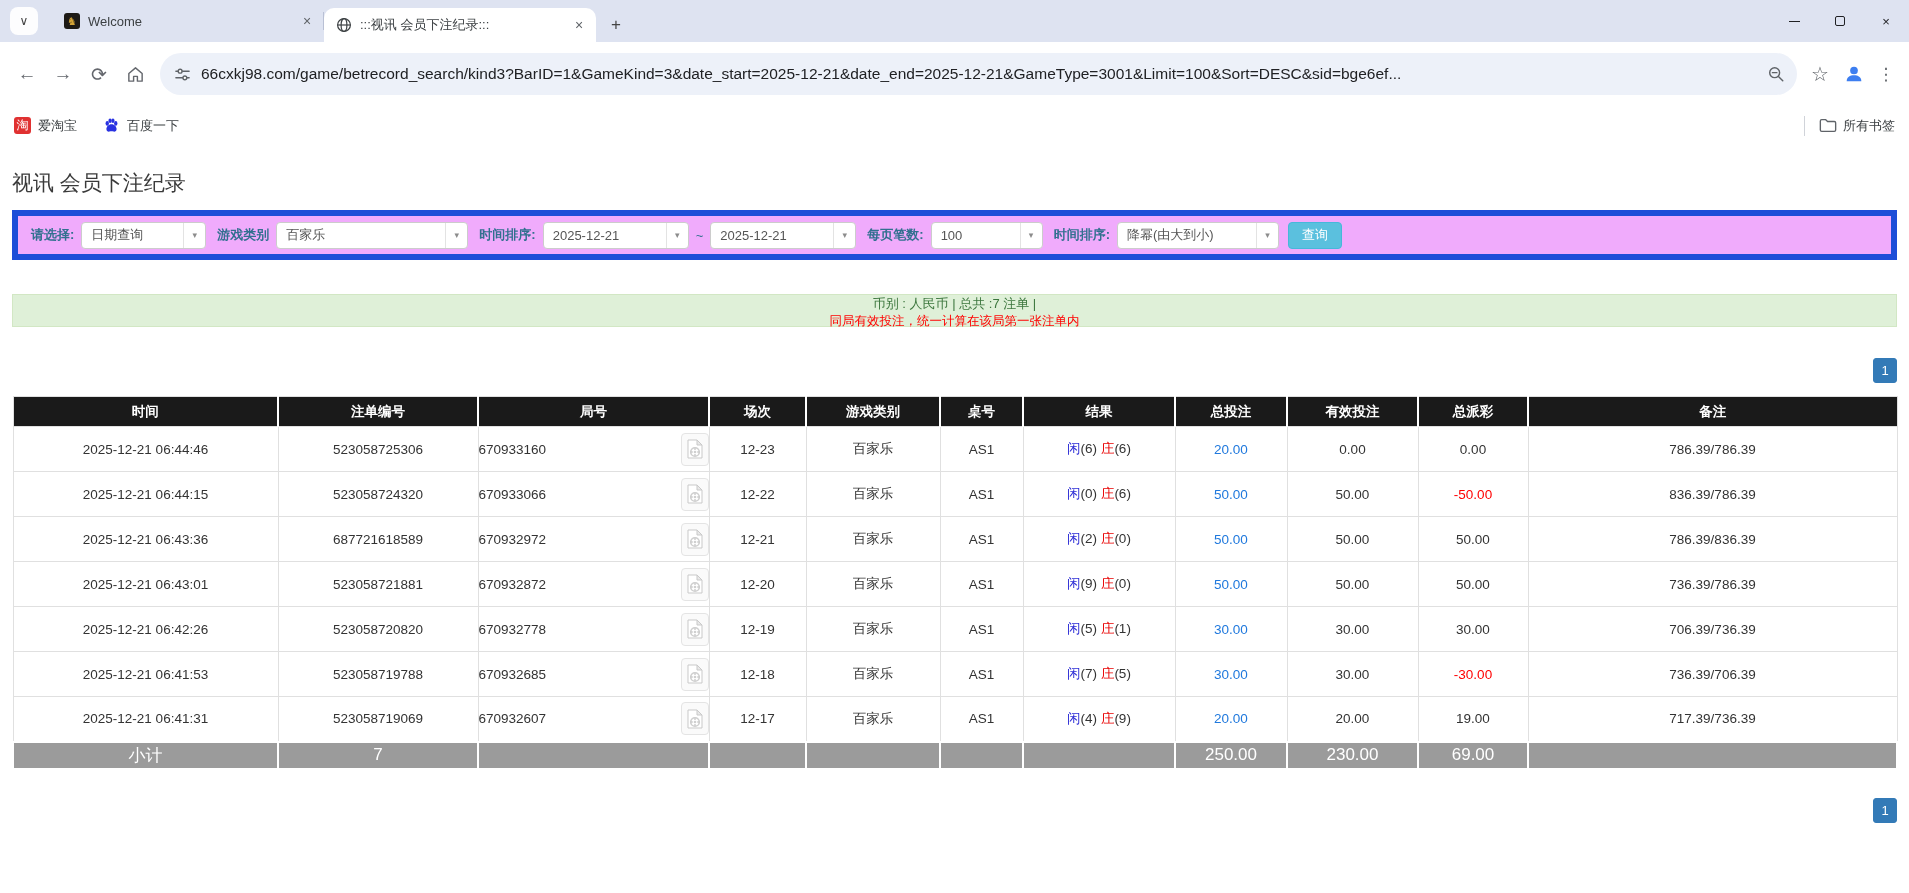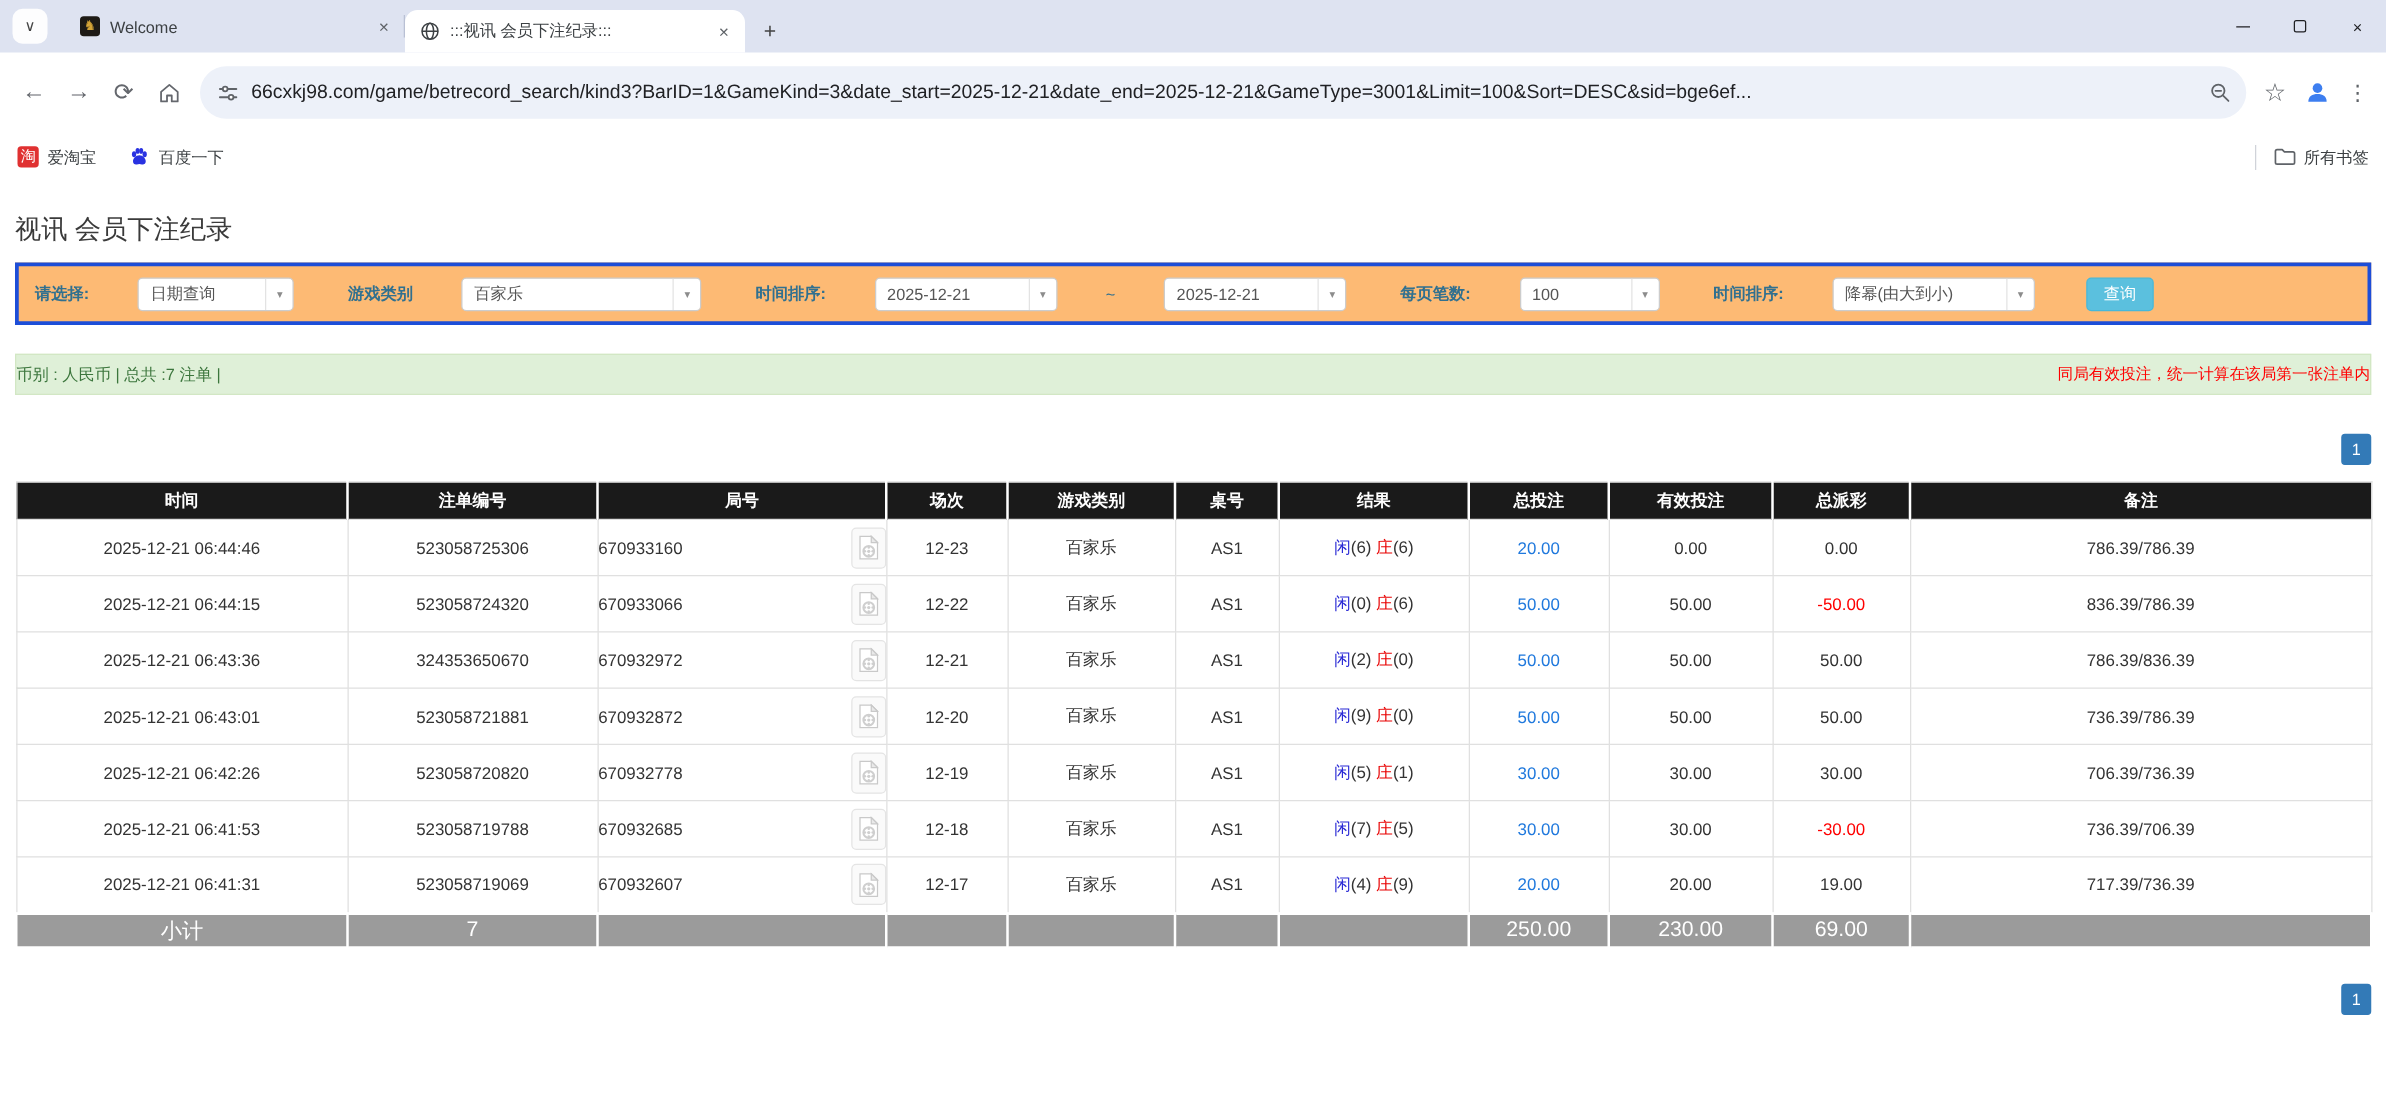--- a/index.html
+++ b/index.html
@@ -42,35 +42,35 @@
   .bm-item { display:flex; align-items:center; gap:7px; margin-right:26px; }
   .bm-tb { width:17px; height:17px; background:#e03131; border-radius:3px; color:#fff; font-size:12px;
     line-height:17px; text-align:center; }
   .bm-right { margin-left:auto; display:flex; align-items:center; gap:6px; }
   .bm-divider { width:1px; height:20px; background:#d0d3d9; margin-right:8px; }
 
   
   .page { background:#fff; height:748px; }
   .page-title { font-size:21px; font-weight:500; color:#3a3a3a; padding:24px 0 0 12px; }
 
-  .filter-bar { margin:13px 12px 0; height:50px; background:#fdba74; border:3px solid #1d4ed8;
-    display:flex; align-items:center; padding:0 13px;gap:32px; }
+  .filter-bar { margin:13px 12px 0; height:50px; background:#f0abfc; border:6px solid #1d4ed8;
+    display:flex; align-items:center; padding:0 13px; }
   .f-label { color:#31708f; font-weight:bold; font-size:13px; white-space:nowrap; margin:0 7px 0 2px; }
   .f-label.first { margin-left:0; }
   .combo { height:27px; background:#fff; border:1px solid #ccc; border-radius:4px; display:flex;
     align-items:center; font-size:13px; color:#555; margin-right:9px; }
   .combo-text { flex:1; padding-left:9px; white-space:nowrap; overflow:hidden; }
   .combo-arrow { width:22px; text-align:center; color:#8c8c8c; font-size:9px; border-left:1px solid #e3e3e3;
     align-self:stretch; display:flex; align-items:center; justify-content:center; }
   .tilde { color:#31708f; font-size:13px; margin:0 7px 0 -2px; }
   .btn-search { height:27px; padding:0 13px; background:#5bc0de; border:1px solid #46b8da; border-radius:4px;
     color:#fff; font-size:13px; }
 
-  .summary-bar { margin:23px 12px 0; height:33px; background:#dff0d8; border:1px solid #d2e7c4;
-    display:flex; align-items:center; justify-content:space-between; padding:0 0; }
+  .summary-bar { margin:34px 12px 0; height:33px; background:#dff0d8; border:1px solid #d2e7c4;
+    display:flex; align-items:center; justify-content:space-between; padding:0 12px;flex-direction:column; }
   .summary-left { color:#3c763d; font-size:13px; }
   .summary-right { color:#ff0000; font-size:12.5px; }
 
   .pager { display:flex; justify-content:flex-end; margin:0 12px; }
   .pager.top { margin-top:31px; margin-bottom:13px; }
   .pager.bottom { margin-top:28px; }
   .page-btn { min-width:24px; height:25px; background:#337ab7; border:1px solid #337ab7; border-radius:3px;
     color:#fff; font-size:13px; display:flex; align-items:center; justify-content:center; }
 
   table.bets { width:1885px; margin:0 12px; border-collapse:collapse; table-layout:fixed;
@@ -326,21 +326,21 @@
           <td>百家乐</td>
           <td>AS1</td>
           <td><span class="res-player">闲</span><span>(0)</span> <span class="res-banker">庄</span><span>(6)</span></td>
           <td class="amt-blue">50.00</td>
           <td>50.00</td>
           <td class="amt-red">-50.00</td>
           <td>836.39/786.39</td>
         </tr>
         <tr>
           <td>2025-12-21 06:43:36</td>
-          <td>324353650670</td>
+          <td>687721618589</td>
           <td>
             <span class="round-wrap">
               <span>670932972</span>
               <span class="video-btn">
                 <svg width="16" height="20" viewBox="0 0 16 20">
                   <path d="M1 1 H10 L15 6 V19 H1 Z" fill="#ffffff" stroke="#c9c9c9"></path>
                   <path d="M10 1 L15 6 H10 Z" fill="#e9e9e9" stroke="#c9c9c9"></path>
                   <circle cx="8" cy="13" r="4.3" fill="none" stroke="#cfcfcf" stroke-width="1.6"></circle>
                   <circle cx="8" cy="13" r="1.3" fill="#cfcfcf"></circle>
                   <circle cx="8" cy="9.9" r="1" fill="#cfcfcf"></circle>

